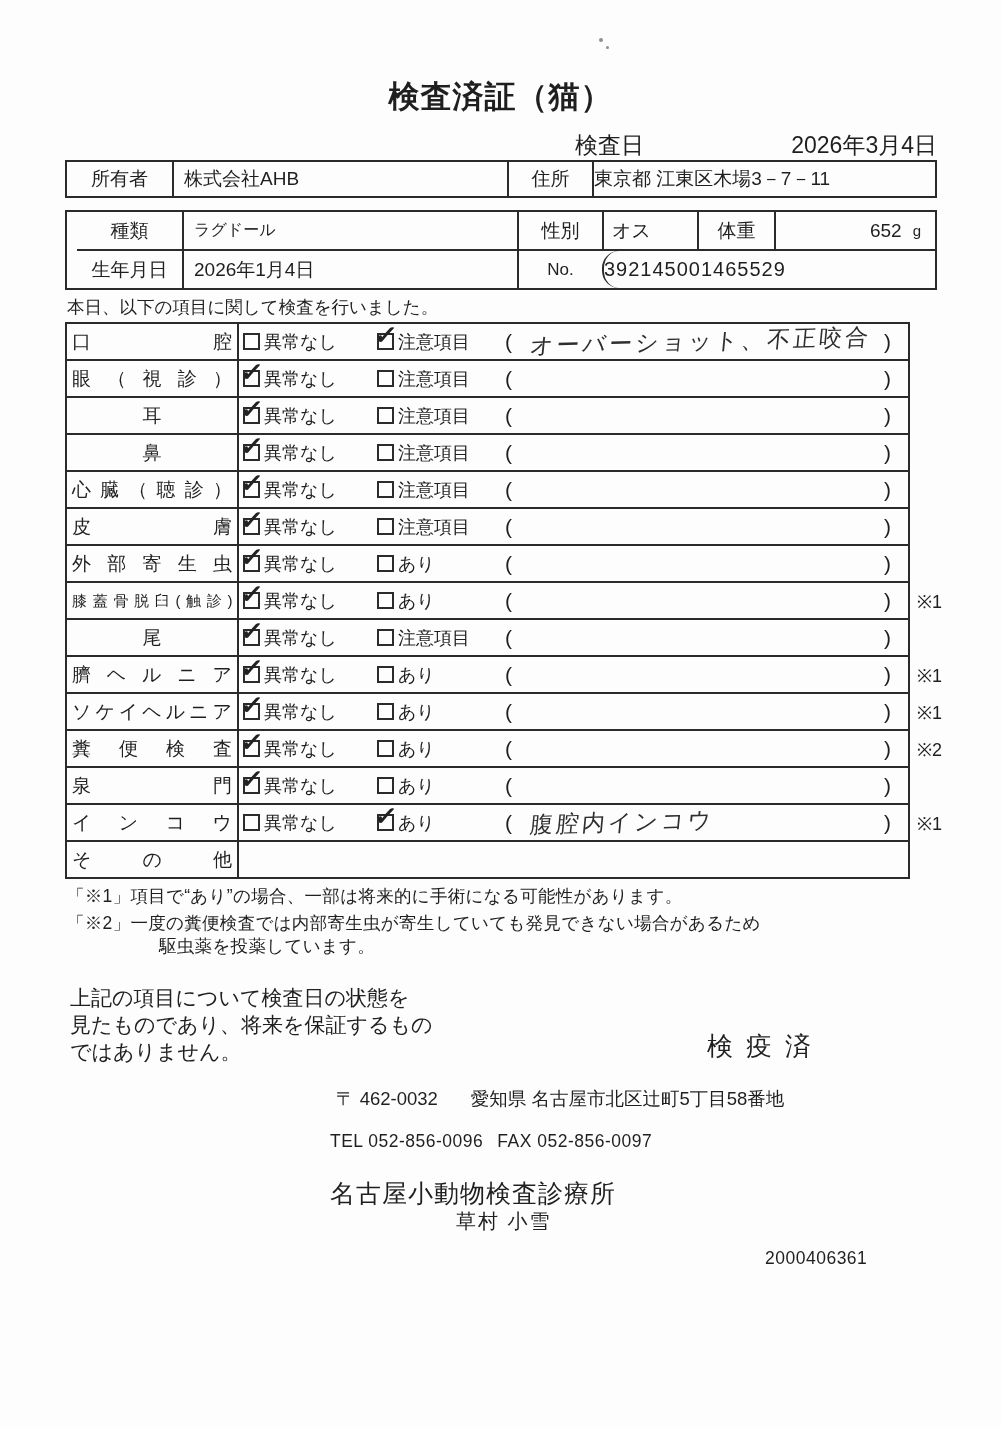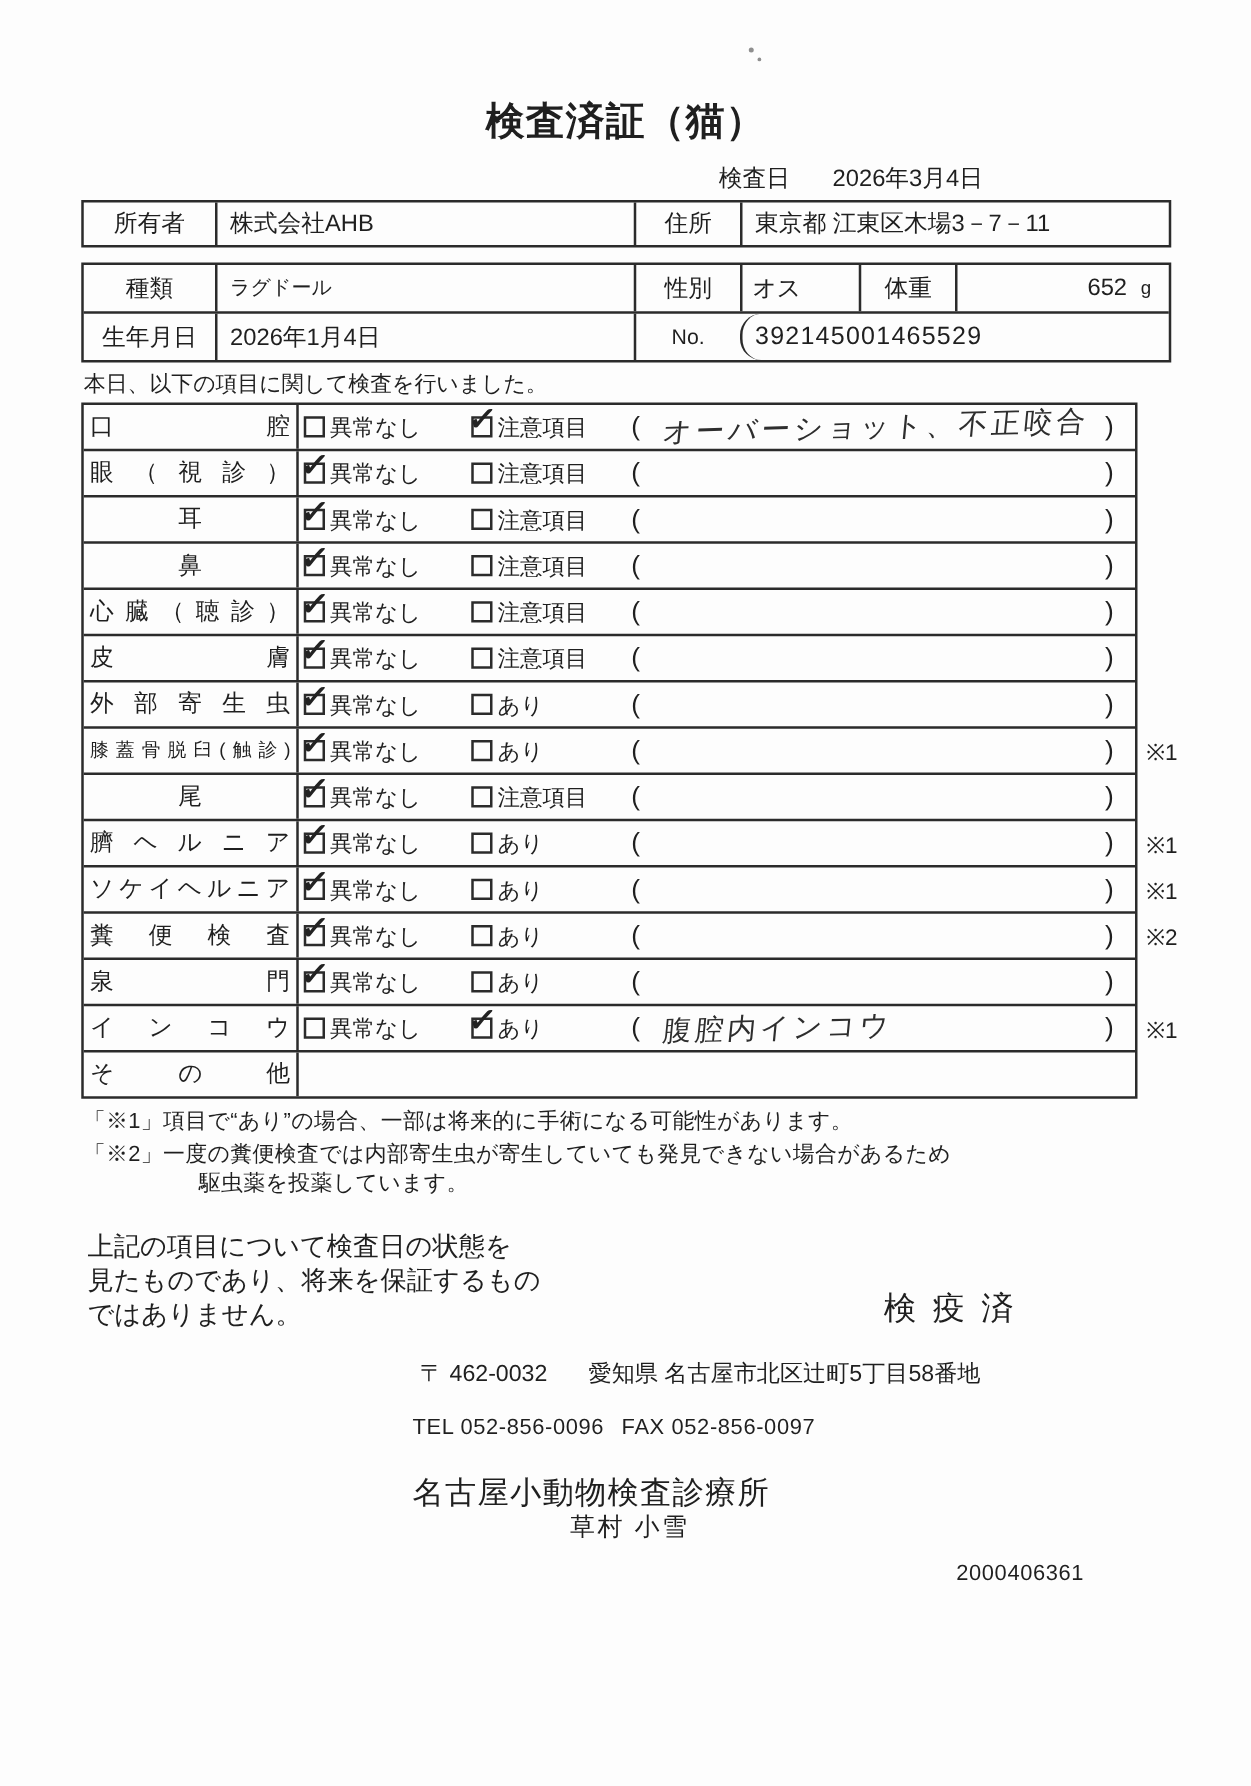--- a/index.html
+++ b/index.html
@@ -6,39 +6,39 @@
   .page {
     position:relative; width:1001px; height:1429px; background:#fdfdfd;
     font-family:"Liberation Sans", sans-serif; color:#1f1f1f; overflow:hidden;
   }
   .title {
     position:absolute; top:76px; left:0; width:100%; text-align:center;
     font-size:31px; font-weight:600; letter-spacing:1px;
   }
   .examdate {
     position:absolute; left:575px; top:130px; width:362px;
-    display:flex; font-size:19px;gap:34px;
+    display:flex; justify-content:space-between; font-size:23px;gap:34px;
   }
   
   .tblA {
     position:absolute; left:65px; top:160px; width:872px; height:38px;
     display:flex; border:2px solid #2b2b2b; box-sizing:border-box;
   }
   .tblB {
     position:absolute; left:65px; top:210px; width:872px; height:80px;
     border:2px solid #2b2b2b; box-sizing:border-box; display:flex; flex-direction:column;
   }
-  .tblB .hrow { display:flex; flex:1; }
+  .tblB .hrow { display:flex; flex:1;margin-left:10px; }
   .tblB .hrow + .hrow { border-top:2px solid #2b2b2b; }
   .cell { box-sizing:border-box; display:flex; align-items:center; font-size:19px; }
   .cell + .cell { border-left:2px solid #2b2b2b; }
   .cell.lab { justify-content:center; }
   .w105 { width:105px; } .w335 { width:335px; padding-left:10px; }
   .w85 { width:85px; } .w95 { width:95px; padding-left:8px; }
-  .w77 { width:77px; } .grow { flex:1; padding-left:10px; }
+  .w77 { width:77px; } .grow { flex:1; }
   .breed { font-size:16px; }
   .weightcell { justify-content:flex-end; padding-right:14px; padding-left:0; }
   .unit { font-size:15px; margin-left:11px; }
   .nolab { font-size:17px; }
   .noval { font-size:20px; letter-spacing:1px;border-radius:17px; }
   .intro { position:absolute; left:67px; top:295px; font-size:17.5px; }
   
   .chk {
     position:absolute; left:65px; top:322px; width:845px;
     border:2px solid #2b2b2b; box-sizing:border-box;

